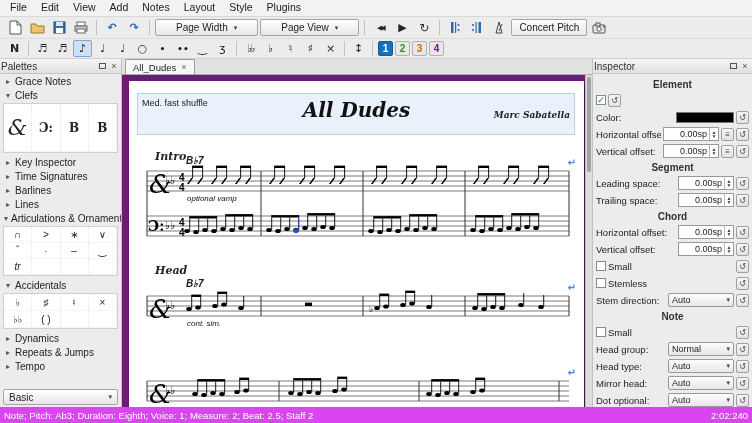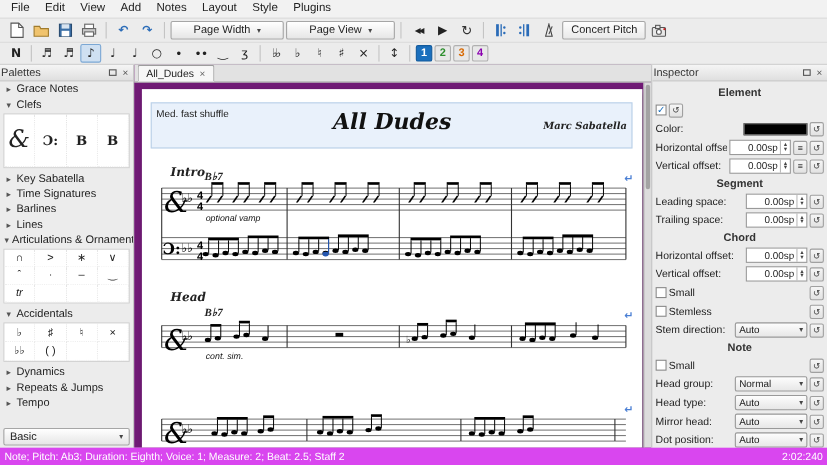--- a/index.html
+++ b/index.html
@@ -52,21 +52,21 @@
   .vscroll{position:absolute;top:16px;right:0;bottom:0;width:7px;background:#dcdcdc;border-left:1px solid #bdbdbd}
   .vthumb{position:absolute;left:1px;right:1px;top:2px;height:95px;background:#a3a3a3;border-radius:3px}
   .page{position:absolute;left:7px;top:6px;width:455px;height:340px;background:#fff;box-shadow:3px 3px 5px rgba(0,0,0,.45)}
   .page svg{position:absolute;left:0;top:0}
   .ov{position:absolute;white-space:nowrap}
   .title-frame{left:8px;top:12px;width:438px;height:42px;background:#e9f1fb;border:1px solid #bad0e8}
   .tempo-text{left:13px;top:17px;font-size:9px}
   .score-title{left:0;right:0;top:17px;text-align:center;font-family:"DejaVu Serif",serif;font-style:italic;font-weight:bold;font-size:20px;color:#111}
   .composer{right:14px;top:29px;font-family:"DejaVu Serif",serif;font-style:italic;font-weight:bold;font-size:9px}
   .rehearsal{font-family:"DejaVu Serif",serif;font-style:italic;font-weight:bold;font-size:11px}
-  .chord{font-family:Liberation Serif, serif;font-style:italic;font-weight:bold;font-size:10px}
+  .chord{font-family:Liberation Sans, sans-serif;font-style:italic;font-weight:bold;font-size:10px}
   .small-it{font-style:italic;font-size:8px;color:#111}
   .brk{color:#4a7fd4;font-size:10px;font-weight:bold}
 
   
   .inspector{position:absolute;right:0;top:59px;width:160px;bottom:16px;background:#ececec;border-left:1px solid #c2c2c2;overflow:hidden}
   .insp-body{padding:2px 3px}
   .sec-head{text-align:center;font-weight:bold;font-size:10px;color:#333;margin:3px 0 2px}
   .irow{display:flex;align-items:center;gap:2px;height:16px;margin-bottom:1px;font-size:9.5px}
   .ilabel{flex:1;white-space:nowrap;overflow:hidden}
   .spin{width:56px;height:14px;background:#fff;border:1px solid #999;display:flex;align-items:center}
@@ -263,21 +263,21 @@
       <span>Clefs</span>
     </div>
   <div class="pal-box clefs-box">
     <div class="pal-cell clef-g">&amp;</div>
     <div class="pal-cell clef-s">Ɔ:</div>
     <div class="pal-cell clef-s">B</div>
     <div class="pal-cell clef-s">B</div>
   </div>
   <div class="pal-item">
       <span class="arrow">▸</span>
-      <span>Key Sabatella</span>
+      <span>Key Inspector</span>
     </div>
   <div class="pal-item">
       <span class="arrow">▸</span>
       <span>Time Signatures</span>
     </div>
   <div class="pal-item">
       <span class="arrow">▸</span>
       <span>Barlines</span>
     </div>
   <div class="pal-item">
@@ -624,21 +624,21 @@
     </div>
     <div class="irow">
       <span class="ilabel">Mirror head:</span>
       <span class="dd">
           <span>Auto</span>
           <span class="caret">▾</span>
         </span>
       <span class="sbtn">↺</span>
     </div>
     <div class="irow">
-      <span class="ilabel">Dot position:</span>
+      <span class="ilabel">Dot optional:</span>
       <span class="dd">
           <span>Auto</span>
           <span class="caret">▾</span>
         </span>
       <span class="sbtn">↺</span>
     </div>
   </div>
 </div>
 
 <div class="statusbar">

